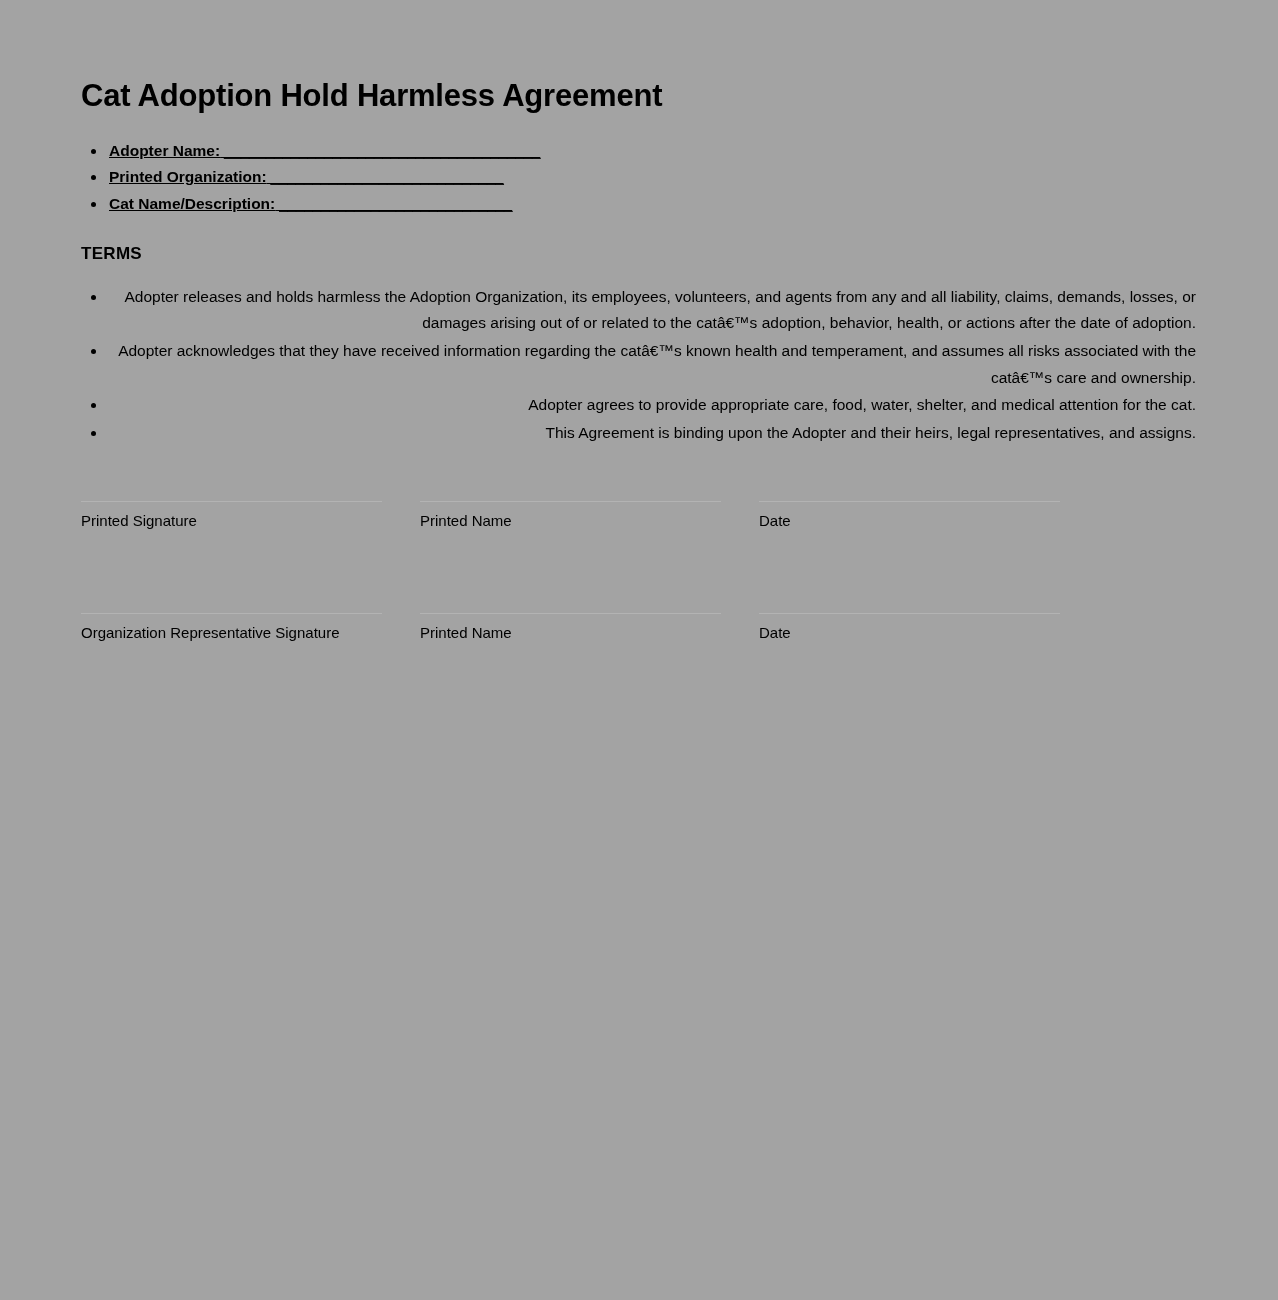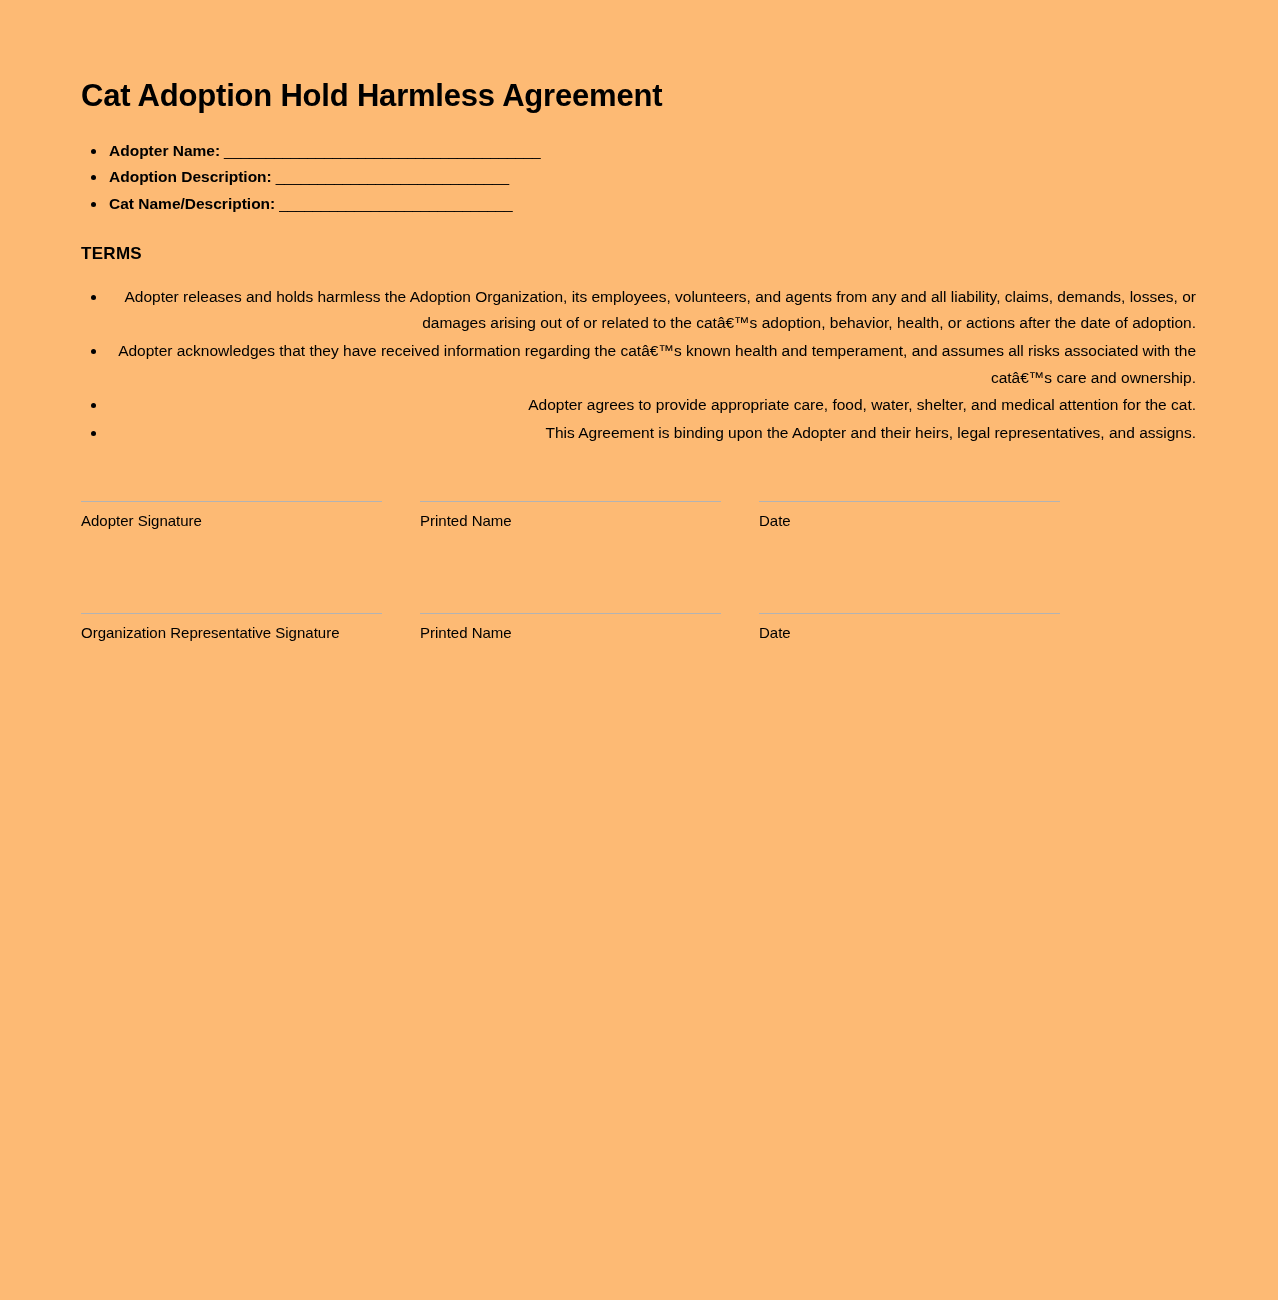--- a/index.html
+++ b/index.html
@@ -11,40 +11,41 @@
     width: 1278px;
     height: 1300px;
     font-family: "Liberation Sans", sans-serif;
     color: #000000;
     -webkit-font-smoothing: antialiased;
   }
   .page {
     position: relative;
     width: 1278px;
     height: 1300px;
-    background: #fdba74;
+    background: #a3a3a3;
     box-sizing: border-box;
     padding: 78px 82px 17px 81px;
   }
   .doc-title {
     font-size: 31px;
     font-weight: bold;
     line-height: 1.15;
     margin: 0 0 24px 0;
     letter-spacing: -0.2px;
   }
   .intro-para {
     font-size: 15.5px;
     line-height: 1.5;
     margin: 0 0 18px 0;
   }
   ul.party-list {
     margin: 0 0 26px 0;
     padding-left: 26px;
     list-style-type: disc;
+    text-decoration: underline;
   }
   ul.party-list > li {
     font-size: 15.5px;
     line-height: 1.72;
     font-weight: bold;
     margin: 0;
     padding-left: 2px;
   }
   ul.party-list > li .blank {
     font-weight: normal;
@@ -110,21 +111,21 @@
 <div class="page">
 
   <h1 class="doc-title">Cat Adoption Hold Harmless Agreement</h1>
 
 
   <ul class="party-list">
     <li>
       <span>Adopter Name:</span><span class="blank"> ______________________________________</span>
     </li>
     <li>
-      <span>Adoption Description:</span><span class="blank"> ____________________________</span>
+      <span>Printed Organization:</span><span class="blank"> ____________________________</span>
     </li>
     <li>
       <span>Cat Name/Description:</span><span class="blank"> ____________________________</span>
     </li>
   </ul>
 
   <h2 class="terms-heading">TERMS</h2>
 
 
   <ul class="terms-list">
@@ -133,21 +134,21 @@
     <li>Adopter agrees to provide appropriate care, food, water, shelter, and medical attention for the cat.</li>
     <li>This Agreement is binding upon the Adopter and their heirs, legal representatives, and assigns.</li>
   </ul>
 
 
   <div class="sig-block">
 
     <div class="sig-row">
       <div class="sig-cell">
         <div class="sig-rule"></div>
-        <div class="sig-label">Adopter Signature</div>
+        <div class="sig-label">Printed Signature</div>
       </div>
       <div class="sig-cell">
         <div class="sig-rule"></div>
         <div class="sig-label">Printed Name</div>
       </div>
       <div class="sig-cell">
         <div class="sig-rule"></div>
         <div class="sig-label">Date</div>
       </div>
     </div>

